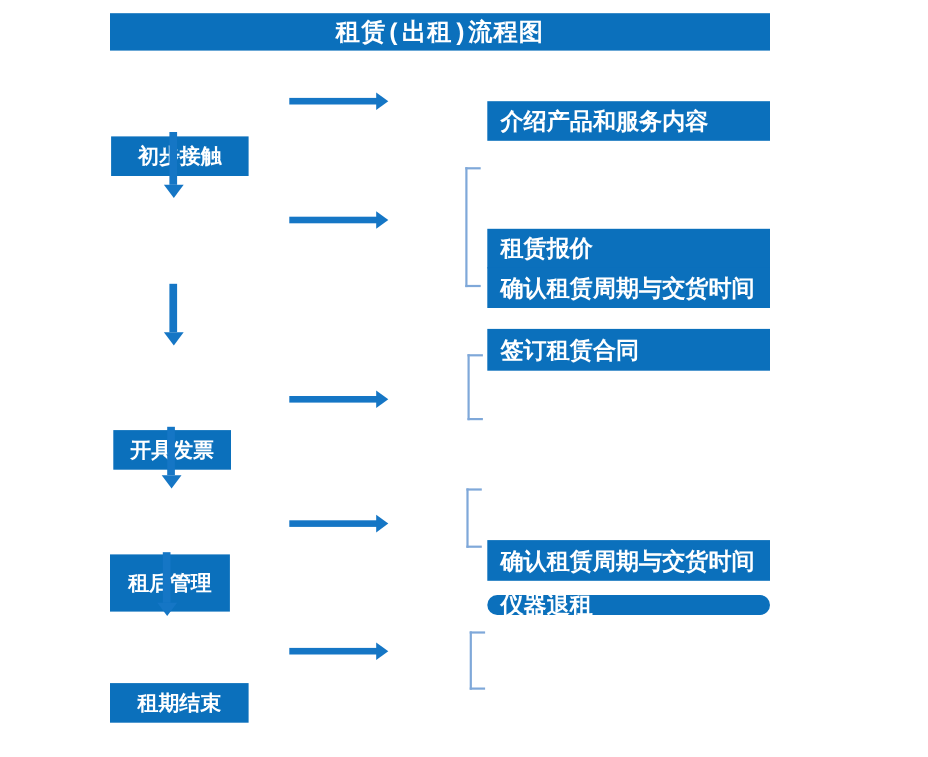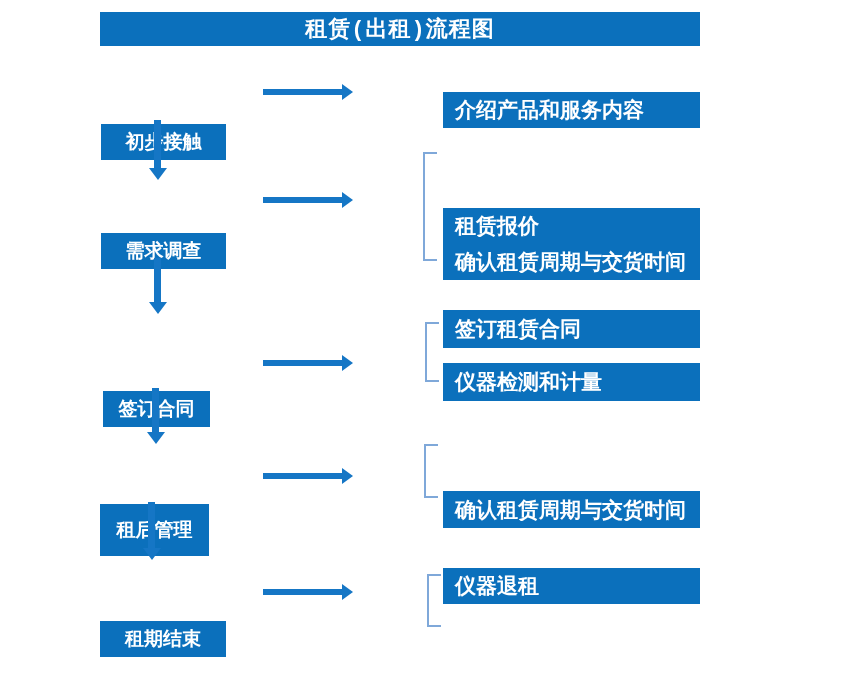--- a/index.html
+++ b/index.html
@@ -55,22 +55,21 @@
   }
 </style>
 </head>
 <body>
 
 <div id="canvas">
 
   <div class="box title-bar" style="left:100px; top:12px; width:600px; height:34px;">租赁(出租)流程图</div>
 
   <div class="box stage" style="left:101px; top:78px; width:125px; height:36px;">初步接触</div>
-  <div class="box stage" style="left:101px; top:187px; width:125px; height:36px;">需求调查</div>
-  <div class="box stage" style="left:103px; top:345px; width:107px; height:36px;">签订合同</div>
+  <div class="box stage" style="left:103px; top:345px; width:107px; height:36px;">开具发票</div>
   <div class="box stage" style="left:100px; top:458px; width:109px; height:52px;">租后管理</div>
   <div class="box stage" style="left:100px; top:575px; width:126px; height:36px;">租期结束</div>
 
   <div class="v-arrow" style="left:149px; top:120px; height:60px;">
       <div class="stem"></div>
       <div class="head"></div>
     </div>
   <div class="v-arrow" style="left:149px; top:258px; height:56px;">
       <div class="stem"></div>
       <div class="head"></div>
@@ -108,20 +107,19 @@
   <div class="bracket" style="left:423px; top:152px; height:109px;"></div>
   <div class="bracket" style="left:425px; top:322px; height:60px;"></div>
   <div class="bracket" style="left:424px; top:444px; height:54px;"></div>
   <div class="bracket" style="left:427px; top:574px; height:53px;"></div>
 
   <div class="box output" style="top:92px; height:36px;">介绍产品和服务内容</div>
 
   <div class="box output" style="top:187px; height:36px;margin-top:21px;">租赁报价</div>
   <div class="box output" style="top:243px; height:37px;">确认租赁周期与交货时间</div>
 
-  <div class="box output" style="top:310px; height:38px;">签订租赁合同</div>
-  <div class="box output" style="top:363px; height:38px;">仪器检测和计量</div>
+  <div class="box output" style="top:299px; height:38px;">签订租赁合同</div>
 
   <div class="box output" style="top:491px; height:37px;">确认租赁周期与交货时间</div>
 
-  <div class="box output" style="top:568px; height:36px;">仪器退租</div>
+  <div class="box output" style="top:541px; height:18px;border-radius:13px;">仪器退租</div>
 
 </div>
 
 </body></html>

